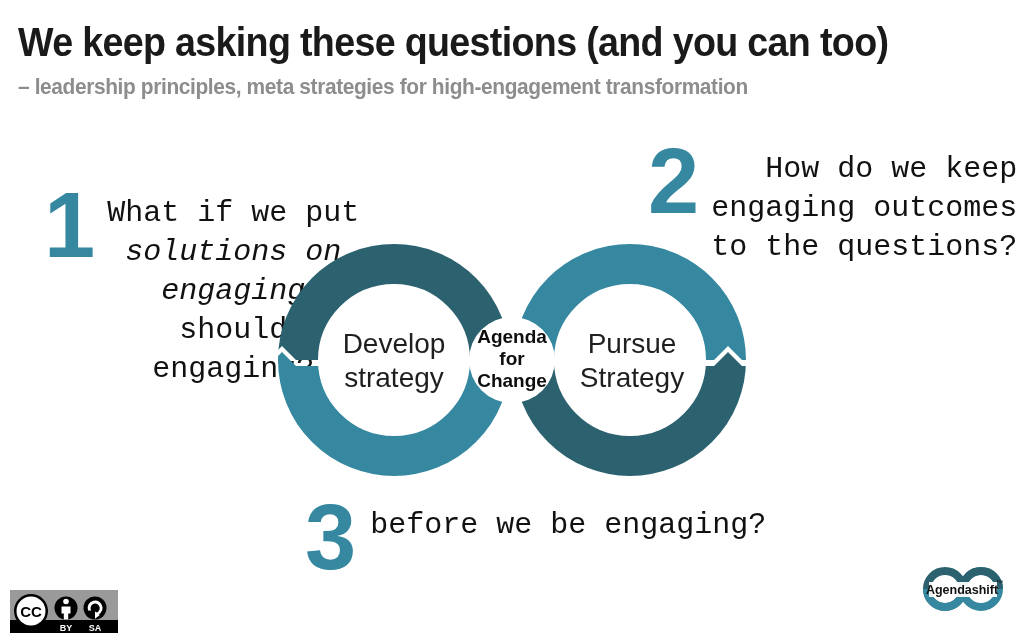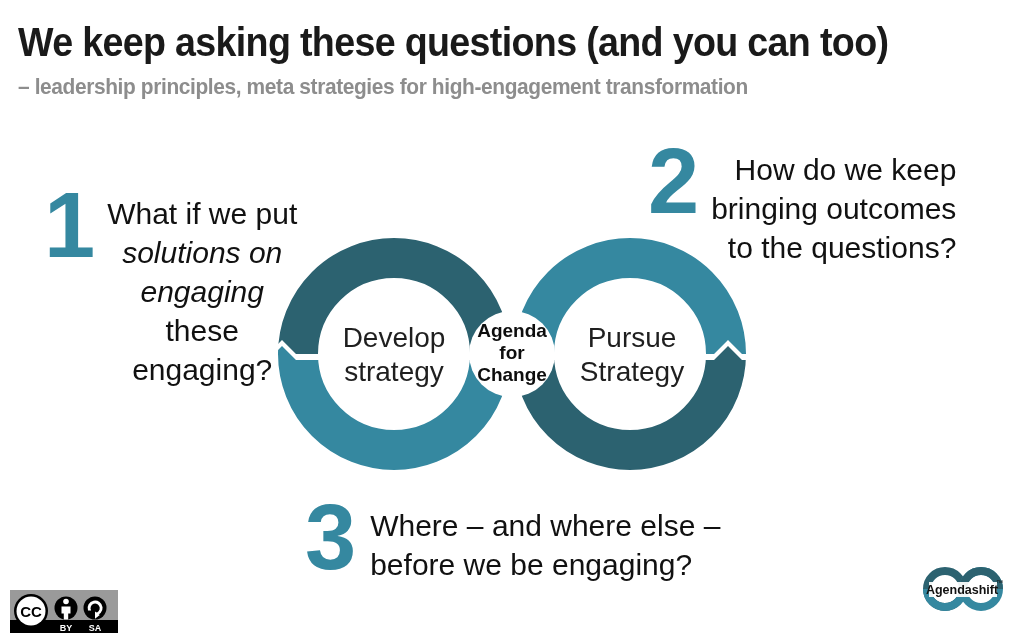--- a/index.html
+++ b/index.html
@@ -57,21 +57,21 @@
   .callout-number {
     font-family: "Liberation Sans", sans-serif;
     font-weight: bold;
     font-size: 92px;
     line-height: 78px;
     color: #3588a0;
     letter-spacing: -2px;
     flex: 0 0 auto;
   }
   .callout-text {
-    font-family: Liberation Sans, sans-serif;
+    font-family: Liberation Mono, monospace;
     font-size: 30px;
     line-height: 39px;
     color: #111111;
     flex: 0 0 auto;
   }
   .callout-text em {
     font-style: italic;
   }
 
   #callout-1 { left: 44px; top: 186px; }
@@ -83,21 +83,21 @@
   #callout-2 .callout-text  { text-align: right; padding-top: 8px; }
 
   #callout-3 { left: 305px; top: 498px; }
   #callout-3 .callout-number { margin-right: 16px; }
   #callout-3 .callout-text  { text-align: left; padding-top: 8px; }
 
   
   #infinity-diagram {
     position: absolute;
     left: 268px;
-    top: 229px;
+    top: 235px;
     width: 488px;
     height: 250px;
   }
   #infinity-diagram svg { display: block; }
 
   .ring-label {
     font-family: "Liberation Sans", sans-serif;
     font-size: 28px;
     fill: #1f1f1f;
   }
@@ -134,38 +134,37 @@
 <div id="slide-title">We keep asking these questions (and you can too)</div>
 
 <div id="slide-subtitle">– leadership principles, meta strategies for high-engagement transformation</div>
 
 <div class="callout" id="callout-1">
   <div class="callout-number">1</div>
   <div class="callout-text">
     <div>What if we put</div>
     <div><em>solutions on</em></div>
     <div><em>engaging</em></div>
-    <div>these</div>
+    <div>should</div>
     <div>engaging?</div>
   </div>
 </div>
 
 <div class="callout" id="callout-2">
   <div class="callout-number">2</div>
   <div class="callout-text">
     <div>How do we keep</div>
-    <div>bringing outcomes</div>
+    <div>engaging outcomes</div>
     <div>to the questions?</div>
   </div>
 </div>
 
 <div class="callout" id="callout-3">
   <div class="callout-number">3</div>
   <div class="callout-text">
-    <div>Where – and where else –</div>
     <div>before we be engaging?</div>
   </div>
 </div>
 
 <div id="infinity-diagram">
   <svg width="488" height="250" viewBox="0 0 488 250" xmlns="http://www.w3.org/2000/svg">
     <defs>
 
       <clipPath id="clipLeftTop">
         <path d="M0,0 H244 V125 H28 L14,111 L0,125 Z"></path>

